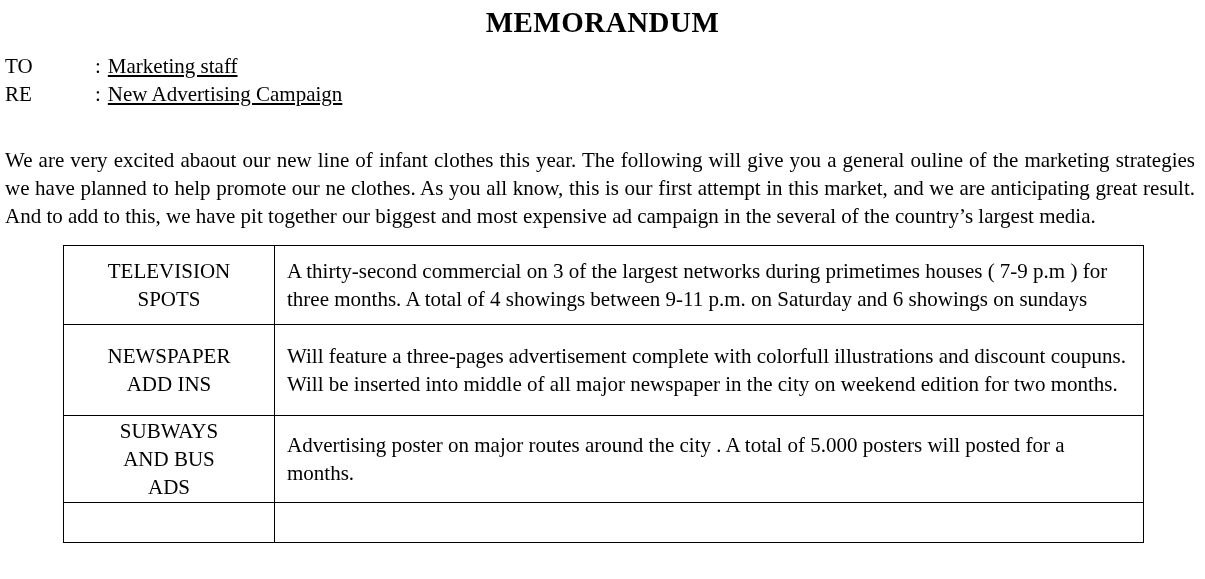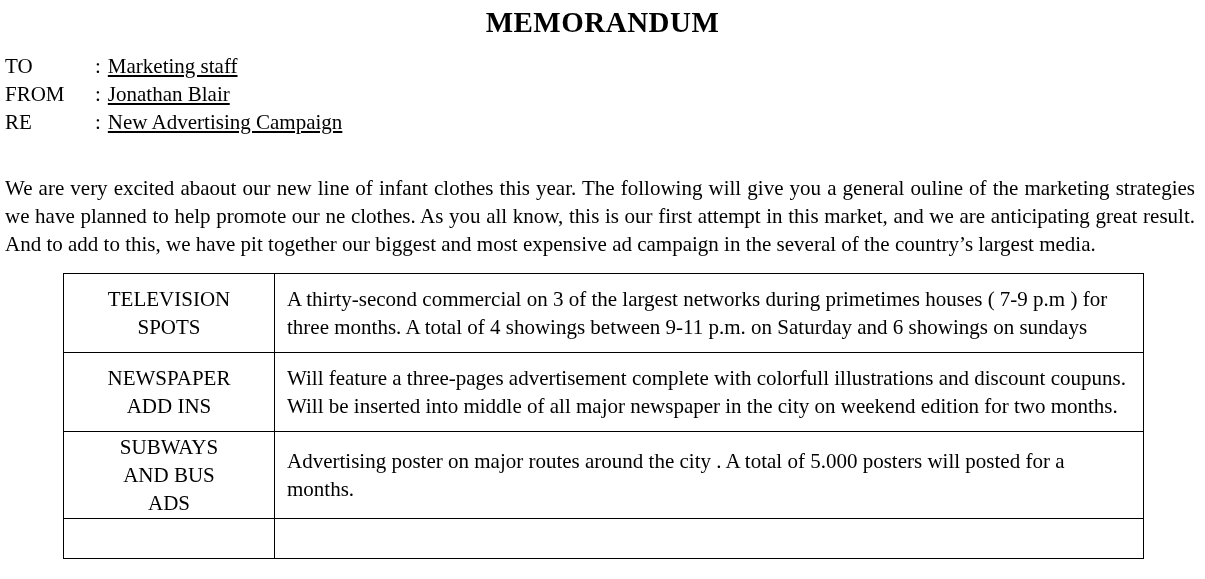--- a/index.html
+++ b/index.html
@@ -69,37 +69,34 @@
     text-align: center;
     padding: 1px 18px;
   }
   .heading-line {
     display: block;
   }
   .description-cell {
     padding: 1px 10px 1px 12px;
   }
   .row-1 { height: 79px; }
-  .row-2 { height: 79px; }
+  .row-2 { height: 91px; }
   .row-3 { height: 82px; }
   .row-partial { height: 40px; }
 </style>
 </head>
 <body>
 
 <div class="page">
 
   <div class="memo-title">MEMORANDUM</div>
 
   <div class="header-fields">
     <div class="field-row">
       <span class="field-label">TO</span><span class="field-colon">:</span><span class="field-value">Marketing staff</span>
-    </div>
-    <div class="field-row">
-      <span class="field-label">FROM</span><span class="field-colon">:</span><span class="field-value">Jonathan Blair</span>
     </div>
     <div class="field-row">
       <span class="field-label">RE</span><span class="field-colon">:</span><span class="field-value">New Advertising Campaign</span>
     </div>
   </div>
 
   <div class="memo-body">We are very excited abaout our new line of infant clothes this year. The following will give you a general ouline of the marketing strategies we have planned to help promote our ne clothes. As you all know, this is our first attempt in this market, and we are anticipating great result. And to add to this, we have pit together our biggest and most expensive ad campaign in the several of the country’s largest media.</div>
 
   <table class="media-table">
     <tbody>

